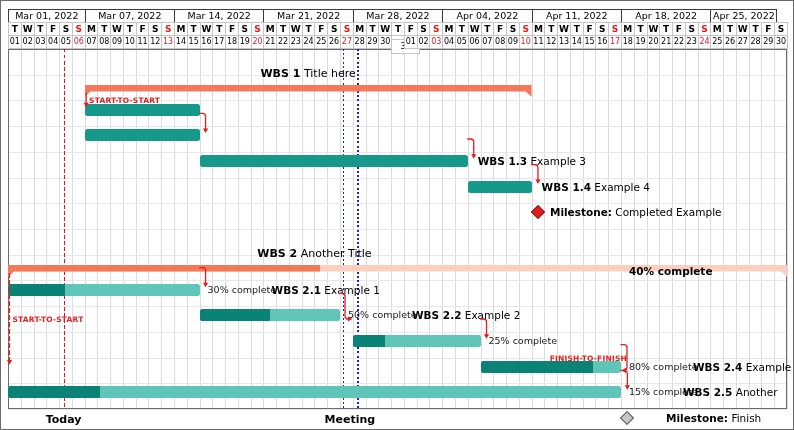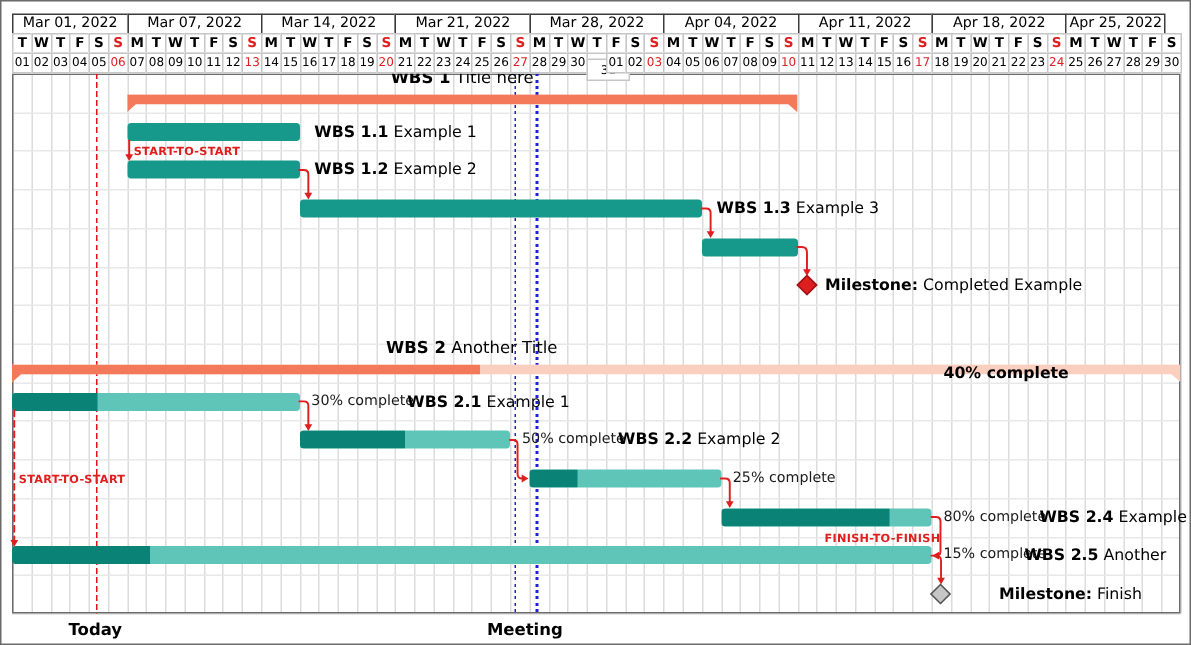--- a/index.html
+++ b/index.html
@@ -1,19 +1,19 @@
 <!DOCTYPE html>
 <html><head>
 <meta charset="utf-8">
 <style>
   * { margin:0; padding:0; box-sizing:border-box; }
   html,body { width:794px; height:430px; background:#fff; font-family:"DejaVu Sans", sans-serif; }
   .figure { position:relative; width:794px; height:430px; background:#fff; border:1px solid #6b6b6b; overflow:hidden; }
   #header, #grid, #bars, #markers, #linklabels { position:absolute; inset:0; }
-  #grid { z-index:1; } #markers { z-index:2; } #bars { z-index:3; } #header { z-index:4; }
+  #grid { z-index:1; } #markers { z-index:2; } #bars { z-index:3;margin-top:22px; } #header { z-index:4; }
   #links { position:absolute; left:0; top:0; z-index:5; pointer-events:none; }
   #linklabels { z-index:6; }
   #header div, #grid div, #bars div, #markers div, #linklabels div { position:absolute; }
   .wcell { border:1px solid #3c3c3c; font-size:9.5px; color:#000; display:flex; align-items:center; justify-content:center; background:#fff; white-space:nowrap; overflow:hidden; }
   .dcell { border:1px solid #c6c6c6; font-size:9px; font-weight:bold; display:flex; align-items:center; justify-content:center; background:#fff; }
   .ncell { border:1px solid #c6c6c6; font-size:8px; display:flex; align-items:center; justify-content:center; background:#fff; }
   .vline { background:#dcdcdc; width:1px; }
   .hline { background:#e8e8e8; height:1px; }
   .frame { border:1px solid #6b6b6b; background:transparent; }
   .gbar { clip-path:polygon(0 0,100% 0,100% 100%,calc(100% - 6px) 55%,6px 55%,0 100%); overflow:hidden; }
@@ -119,26 +119,25 @@
       <div class="mline" style="left: 62.5516px; top: 48px; width: 1.4px; height: 360px; background-image: repeating-linear-gradient(rgb(224, 20, 20) 0px, rgb(224, 20, 20) 3.5px, transparent 3.5px, transparent 6px);"></div>
       <div class="mlabel" style="left: 62.5516px; top: 412px;">Today</div>
       <div class="mline" style="left: 341.587px; top: 48px; width: 1.4px; height: 360px; background-image: repeating-linear-gradient(rgb(34, 34, 204) 0px, rgb(34, 34, 204) 2px, transparent 2px, transparent 4.2px);"></div>
       <div class="mline" style="left: 356.273px; top: 48px; width: 1.4px; height: 360px; background-image: repeating-linear-gradient(rgb(34, 34, 204) 0px, rgb(34, 34, 204) 2px, transparent 2px, transparent 4.2px);"></div>
       <div class="mlabel" style="left: 348.93px; top: 412px;">Meeting</div>
     </div>
   <div id="bars">
       <div class="gbar" style="left: 83.623px; top: 61.8571px; width: 446.967px; height: 12px; background: rgb(244, 121, 91);"></div>
       <div class="glabel" style="left: 307.107px; top: 43.8571px;"><b>WBS 1</b><span> Title here</span></div>
       <div class="tbar" style="left: 83.623px; top: 80.5714px; width: 114.934px; height: 12px; background: rgb(22, 152, 138);"></div>
-      <div class="tlabel" style="left: 208.557px; top: 79.5714px;"><b>WBS 1.1</b><span> Example 1</span></div>
       <div class="tbar" style="left: 83.623px; top: 106.286px; width: 114.934px; height: 12px; background: rgb(22, 152, 138);"></div>
-      <div class="tlabel" style="left: 208.557px; top: 105.286px;"><b>WBS 1.2</b><span> Example 2</span></div>
       <div class="tbar" style="left: 198.557px; top: 132px; width: 268.18px; height: 12px; background: rgb(22, 152, 138);"></div>
       <div class="tlabel" style="left: 476.738px; top: 131px;"><b>WBS 1.3</b><span> Example 3</span></div>
       <div class="tbar" style="left: 466.738px; top: 157.714px; width: 63.8525px; height: 12px; background: rgb(22, 152, 138);"></div>
+      <div class="tlabel" style="left: 540.59px; top: 156.714px;"><b>WBS 1.4</b><span> Example 4</span></div>
       <div class="diamond red" style="left: 531.975px; top: 184.429px; width: 10px; height: 10px; background: rgb(222, 31, 31);"></div>
       <div class="tlabel" style="left: 548.975px; top: 182.429px;"><b>Milestone:</b><span> Completed Example</span></div>
       <div class="gbar" style="left: 7px; top: 241.857px; width: 779px; height: 12px; background: rgb(251, 207, 192);">
         <div class="fill" style="width: 40%; background: rgb(244, 121, 91);"></div>
       </div>
       <div class="glabel" style="left: 313.492px; top: 223.857px;"><b>WBS 2</b><span> Another Title</span></div>
       <div class="gplabel" style="left: 627.984px; top: 241.857px;">40% complete</div>
       <div class="tbar" style="left: 7px; top: 260.571px; width: 191.557px; height: 12px; background: rgb(94, 197, 184);">
         <div class="fill" style="width: 30%; background: rgb(11, 130, 118);"></div>
       </div>

